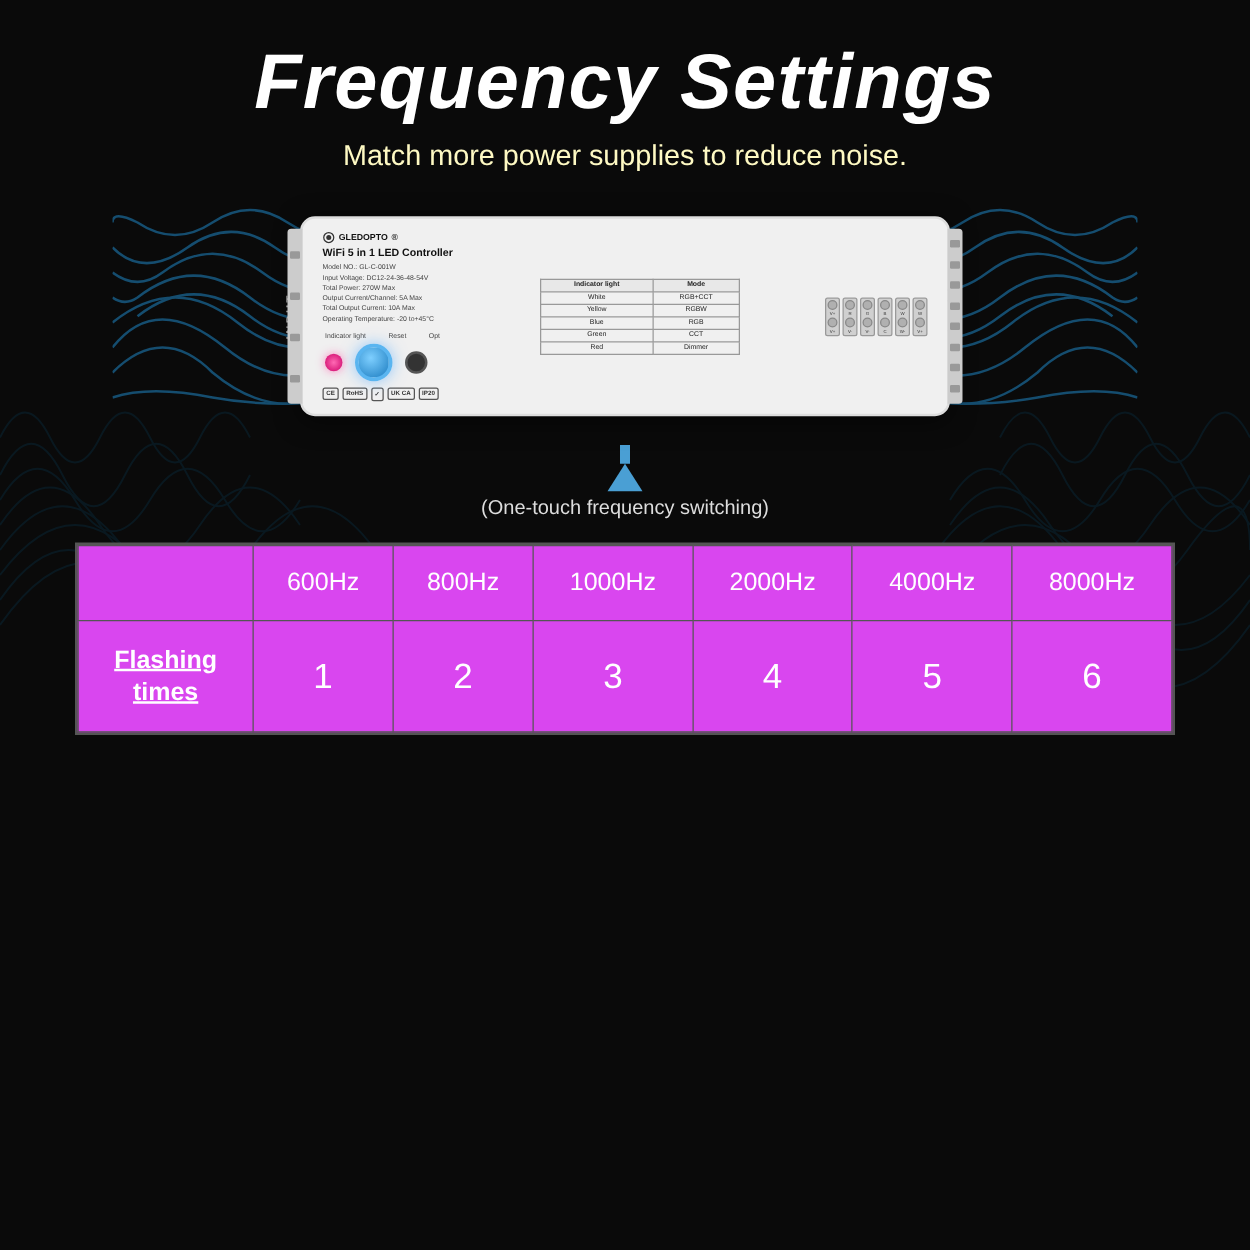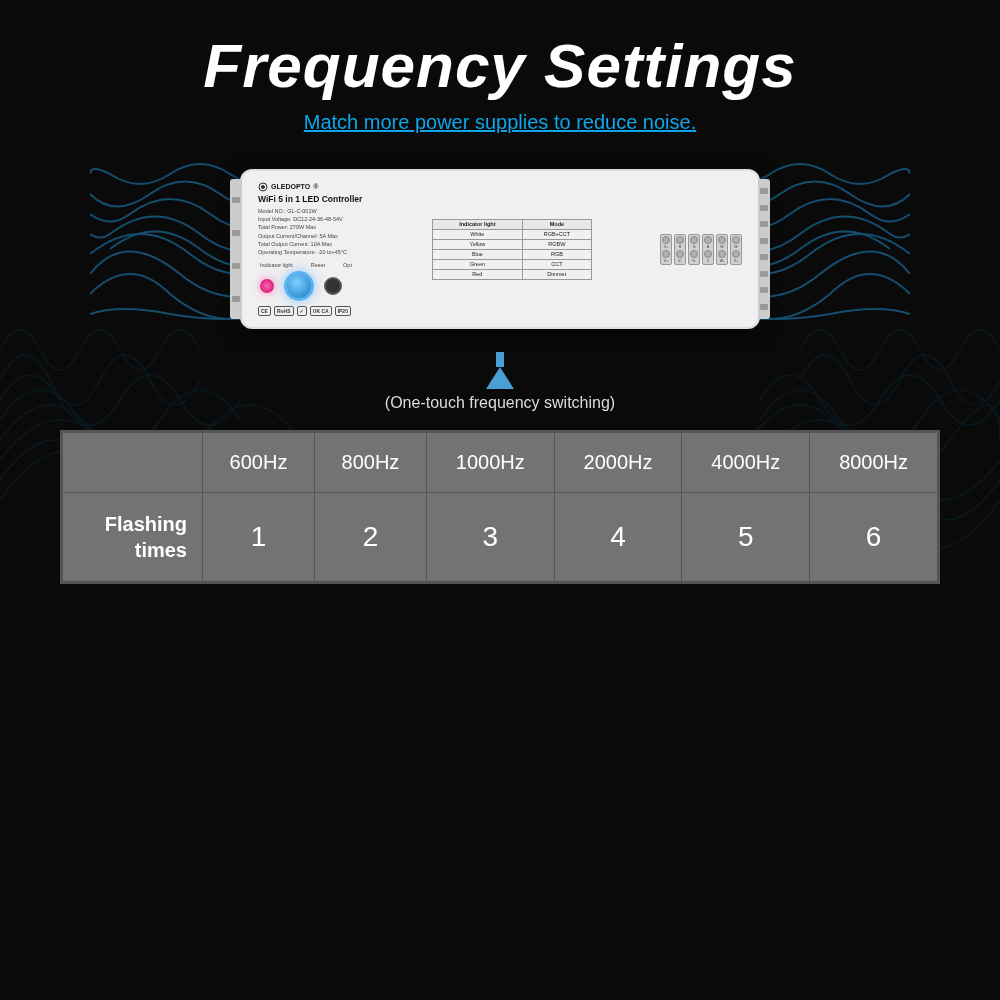--- a/index.html
+++ b/index.html
@@ -36,25 +36,24 @@
       font-size: 62px;
       font-weight: 900;
       font-style: italic;
       color: #ffffff;
       text-align: center;
       margin-bottom: 10px;
       letter-spacing: 1px;
     }
 
     .page-subtitle {
-      font-size: 20px;
-      color: #0ea5e9;
+      font-size: 23px;
+      color: #fef9c3;
       text-align: center;
       margin-bottom: 20px;
-      text-decoration: underline;
     }
 
     
     .device-area {
       position: relative;
       width: 820px;
       height: 190px;
       margin-bottom: 8px;
       display: flex;
       align-items: center;
@@ -248,21 +247,21 @@
 
     
     .freq-table-wrapper {
       width: 880px;
       border: 2px solid #555;
     }
 
     .freq-table {
       width: 100%;
       border-collapse: collapse;
-      background: #737373;
+      background: #d946ef;
     }
 
     .freq-table th, .freq-table td {
       border: 1px solid #555;
       text-align: center;
       padding: 0;
       color: #ffffff;
     }
 
     .freq-table thead th {
@@ -280,23 +279,24 @@
       font-size: 28px;
       font-weight: normal;
       padding: 28px 10px;
     }
 
     .freq-table tbody td:first-child {
       font-size: 20px;
       font-weight: bold;
       color: #ffffff;
       padding: 16px 15px;
-      text-align: right;
+      text-align: center;
       vertical-align: middle;
       line-height: 1.3;
+      text-decoration: underline;
     }
 
     
     .wave-decoration {
       position: absolute;
       top: 0;
       height: 190px;
       width: 200px;
     }
     .wave-decoration.left { left: 0; }

